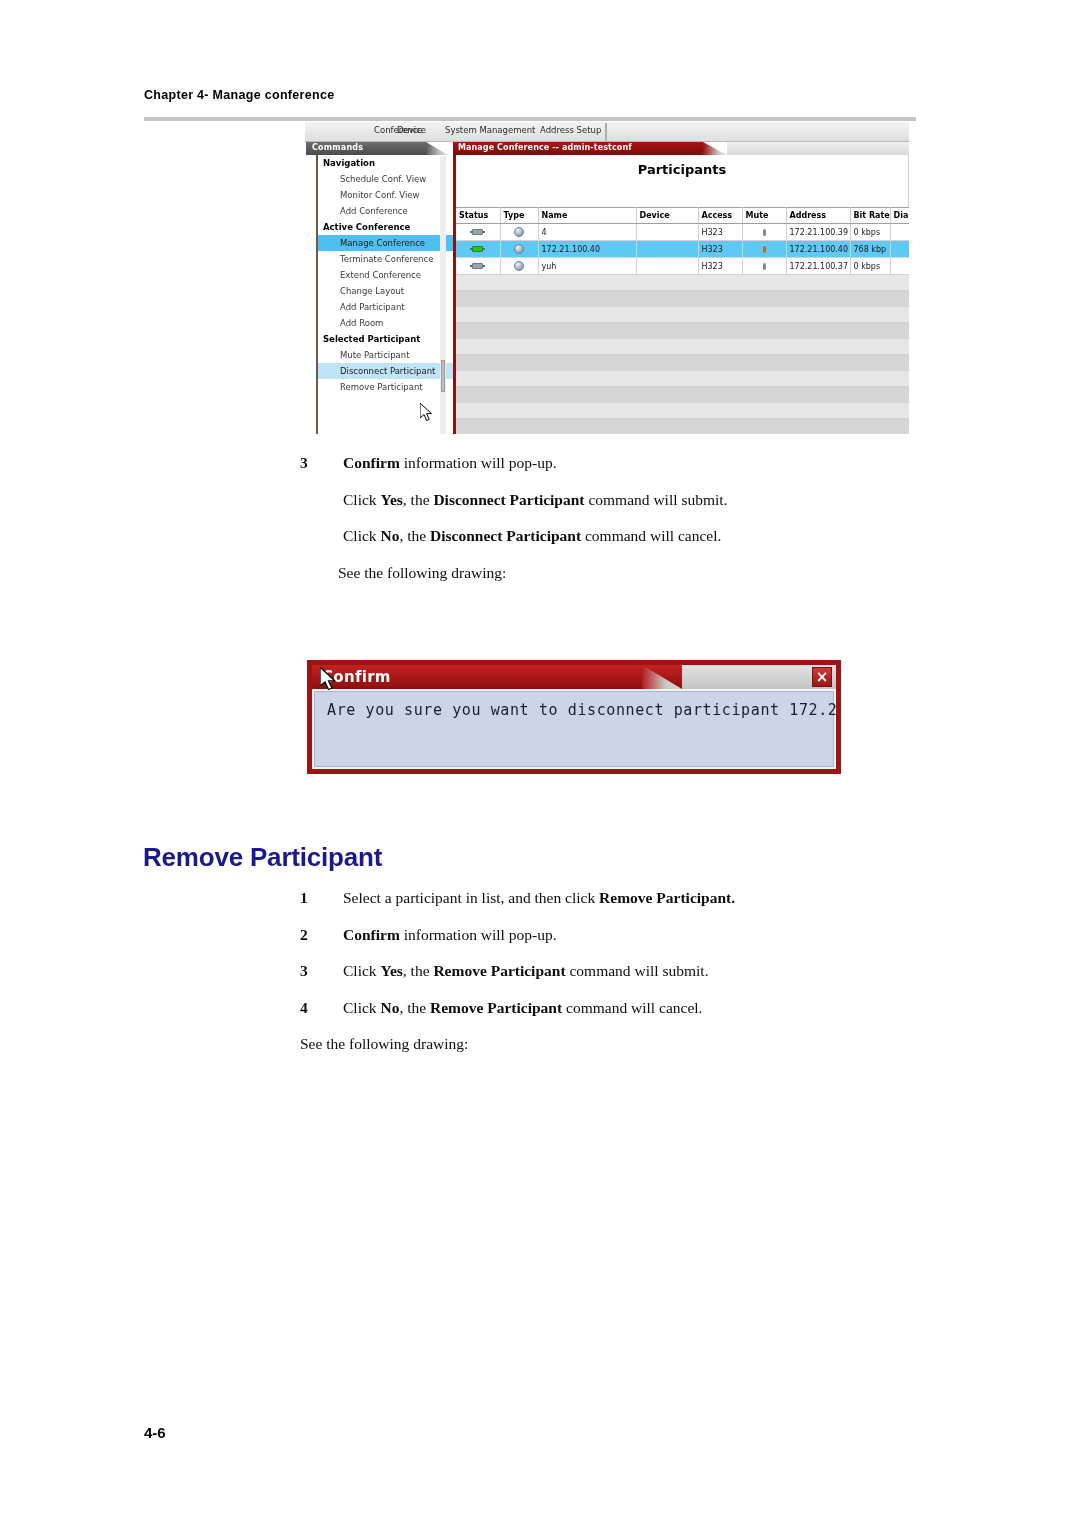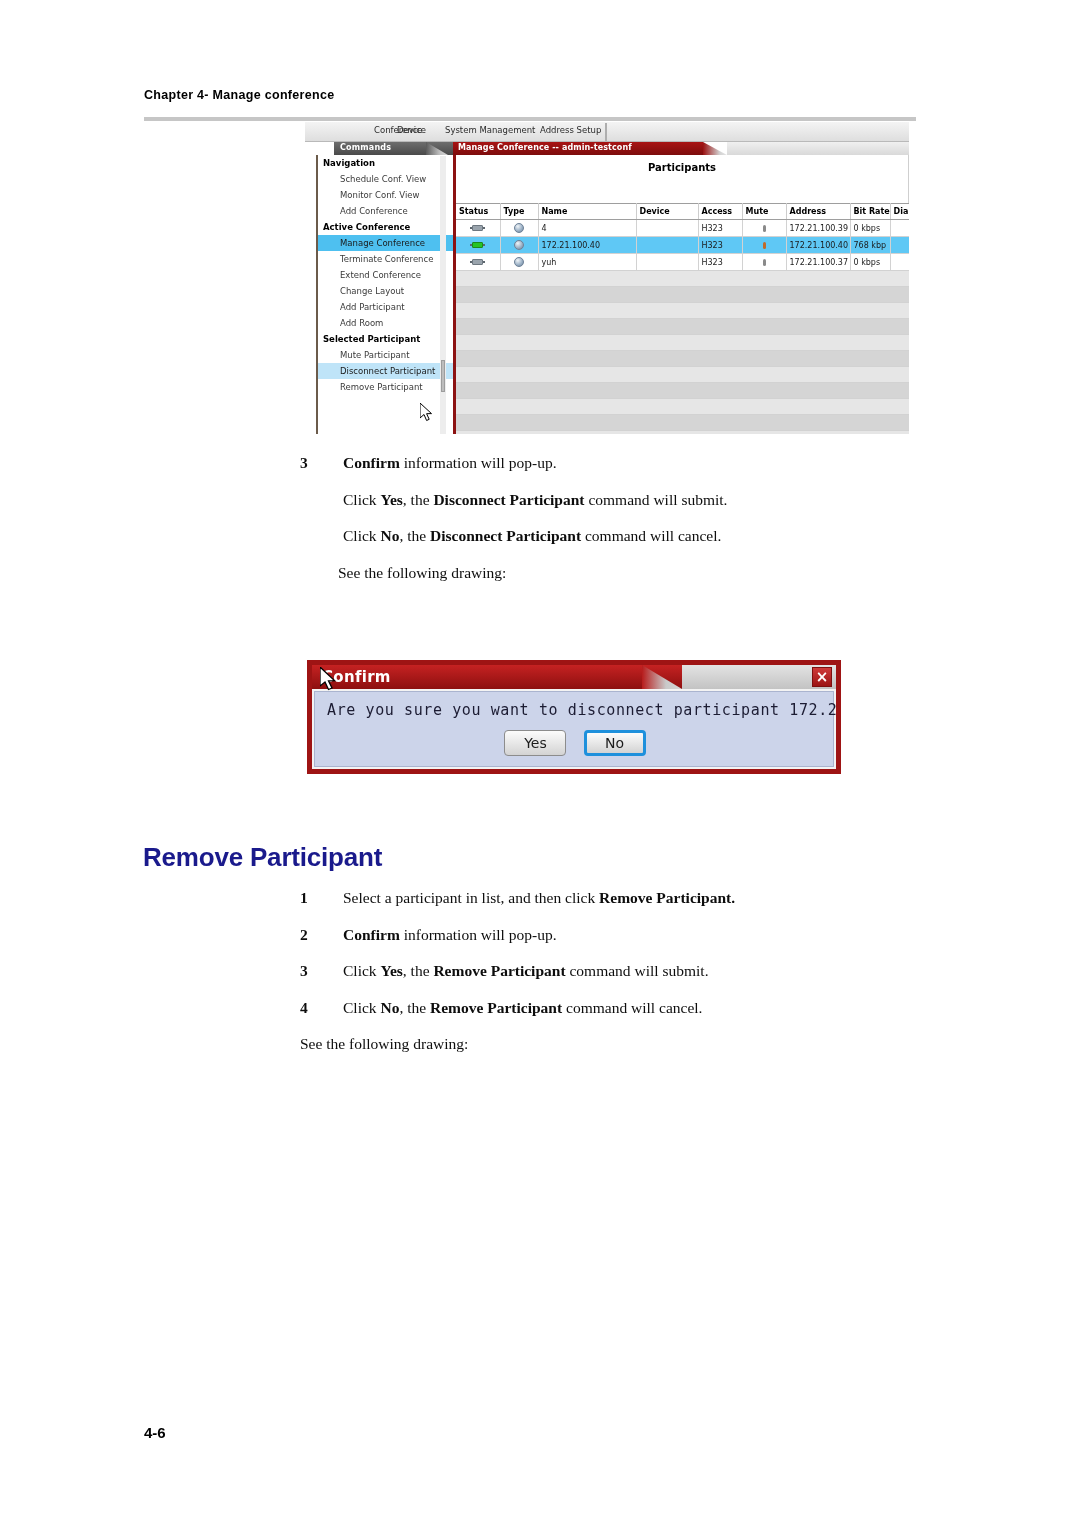--- a/index.html
+++ b/index.html
@@ -64,21 +64,20 @@
 
   
   .cmd-tab {
     position: absolute; left: 1px; top: 20px;
     width: 120px; height: 13px;
     background: linear-gradient(#6d6d6d, #4a4a4a);
     color: #ffffff;
     font-size: 8px; font-weight: bold;
     padding: 1px 0 0 6px;
     letter-spacing: 0.2px;
-    margin-left: 28px;
   }
   .cmd-tab-slope {
     position: absolute; left: 121px; top: 20px;
     width: 22px; height: 13px;
     background: linear-gradient(to right, #5a5a5a 0%, #bdbdbd 60%, #d8d8d8 100%);
     clip-path: polygon(0 0, 100% 100%, 0 100%);
   }
 
   
   .navpanel {
@@ -148,21 +147,21 @@
   }
   .mc-body {
     position: absolute; left: 0; top: 13px;
     width: 456px; height: 279px;
     background: #ffffff;
     border-left: 3px solid #8c1212;
     border-right: 1px solid #cfcfcf;
   }
   .participants-title {
     text-align: center;
-    font-size: 10px; font-weight: bold; color: #000;
+    font-size: 13px; font-weight: bold; color: #000;
     padding: 7px 0 6px 0;
   }
   table.ptable {
     width: 453px;
     border-collapse: collapse;
     table-layout: fixed;
     margin-top: 24px;
   }
   table.ptable th {
     font-size: 8px; font-weight: bold; color: #000;
@@ -524,24 +523,20 @@
 
 <div class="shot2">
   <div class="dlg-title"></div>
   <div class="dlg-title-slope"></div>
   <div class="dlg-title-rest"></div>
   <div class="dlg-title-text">Confirm</div>
   <div class="dlg-close">×</div>
 
   <div class="dlg-body">
     <div class="dlg-msg">Are you sure you want to disconnect participant 172.21.100.40?</div>
-    <div class="dlg-btns">
-      <span class="dlg-btn">Yes</span>
-      <span class="dlg-btn focused">No</span>
-    </div>
   </div>
 
   <div class="cursor" style="left:8px; top:2px;">
     <svg width="18" height="26" viewBox="0 0 18 26">
       <polygon points="0,0 0,19 5,15 8.5,22.5 12,21 8.5,13.8 14.5,13.6" fill="#ffffff" stroke="#000000" stroke-width="1.3"></polygon>
     </svg>
   </div>
 </div>
 
 <div class="section-head">Remove Participant</div>

